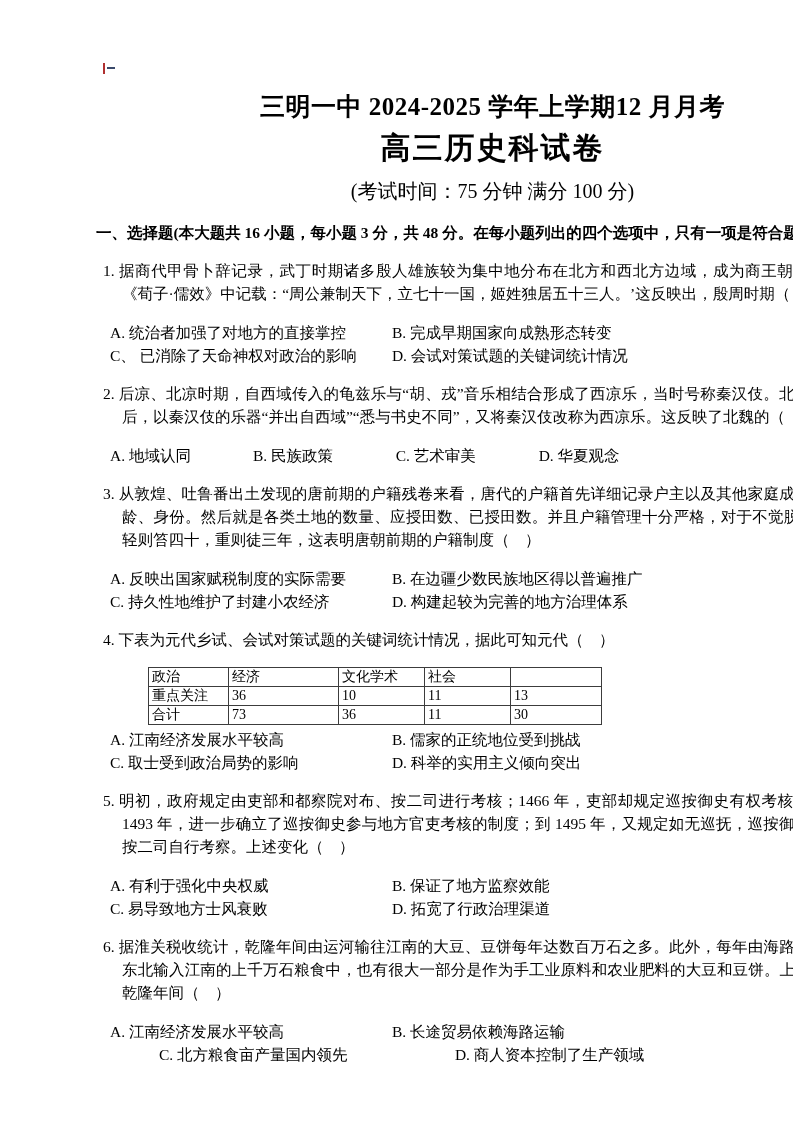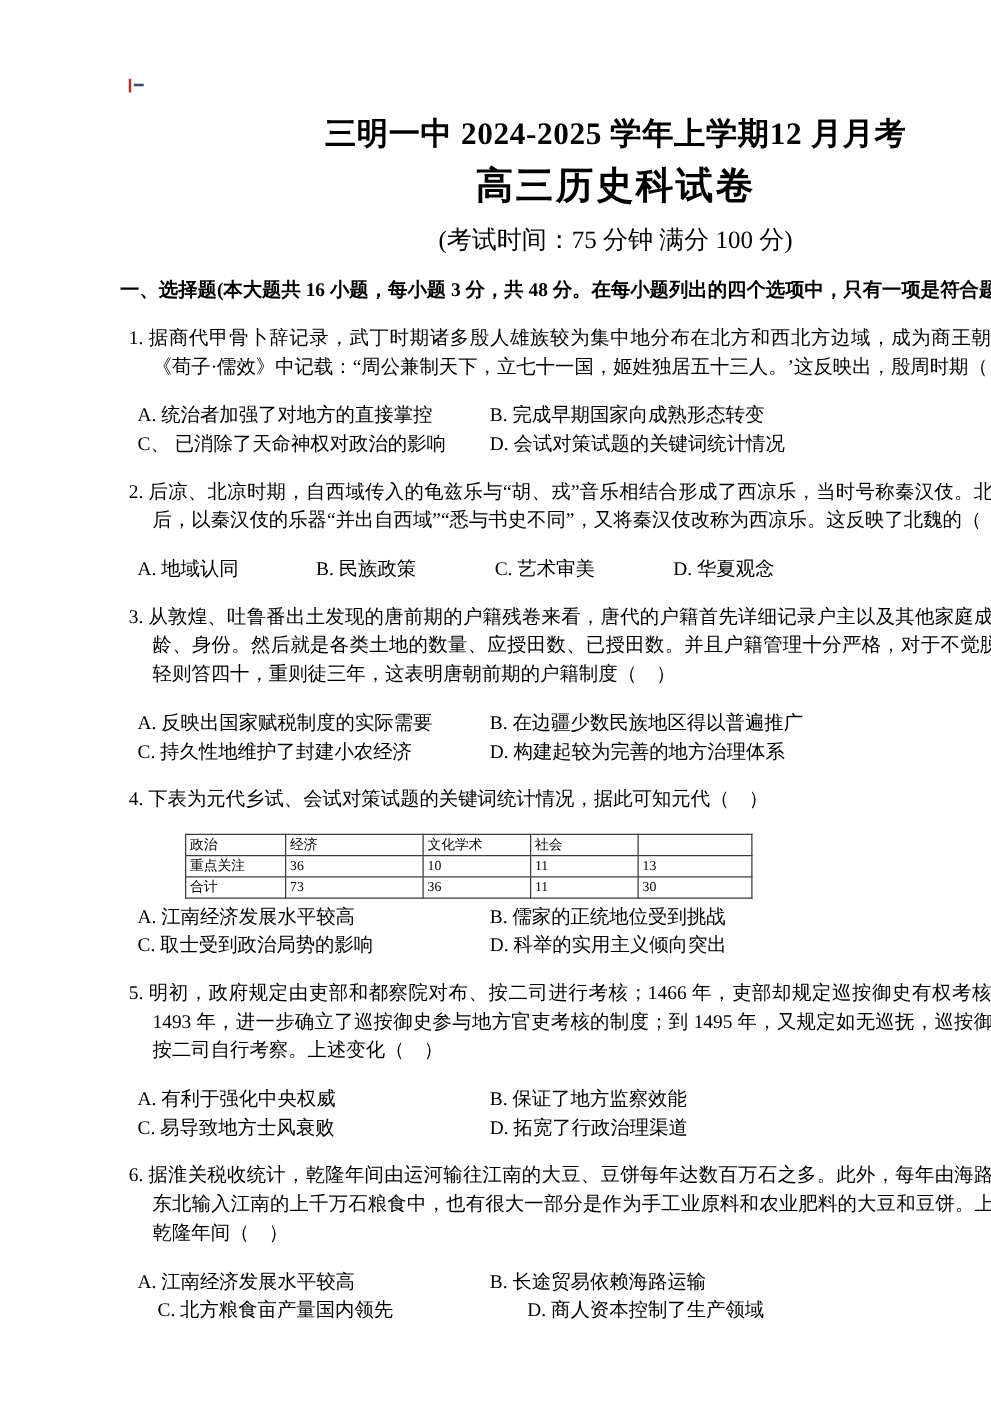--- a/index.html
+++ b/index.html
@@ -15,22 +15,22 @@
   .exam-info    { margin-top: 9px; margin-bottom: 13px; text-align: center; font-size: 20px; }
   .section-title { font-size: 15.5px; font-weight: bold; line-height: 23px; text-align: justify; }
   .question { margin-top: 2px; }
   .stem { font-size: 15.5px; line-height: 23px; text-align: justify;
           padding-left: 26px; text-indent: -19px; }
   .opt-row { font-size: 15.5px; line-height: 23px; padding-left: 14px; white-space: nowrap; }
   .opt { display: inline-block; }
   .opt-half { width: 278px; }
   .opt-quarter { width: 139px; }
   .opt-row.shifted { padding-left: 30px; }
-  .opt-row.shifted .opt-half { width: 292px; }
-  table.kw-table { border-collapse: collapse; margin: 3px 0 3px 52px; font-size: 11px; table-layout: fixed; padding-left: 41px; }
+  .opt-row.shifted .opt-half { width: 292px; margin-left: 33px; }
+  table.kw-table { border-collapse: collapse; margin: 3px 0 3px 52px; font-size: 14px; table-layout: fixed; padding-left: 41px; }
   table.kw-table td { border: 1px solid #3c3c3c; padding: 0 3px; height: 16px; vertical-align: middle; overflow: hidden; }
   col.c0 { width: 80px; } col.c1 { width: 110px; } col.c2 { width: 86px; }
   col.c3 { width: 86px; } col.c4 { width: 91px; }
 </style>
 </head>
 <body>
 
 <div class="page">
 
   <span class="stray-mark">

